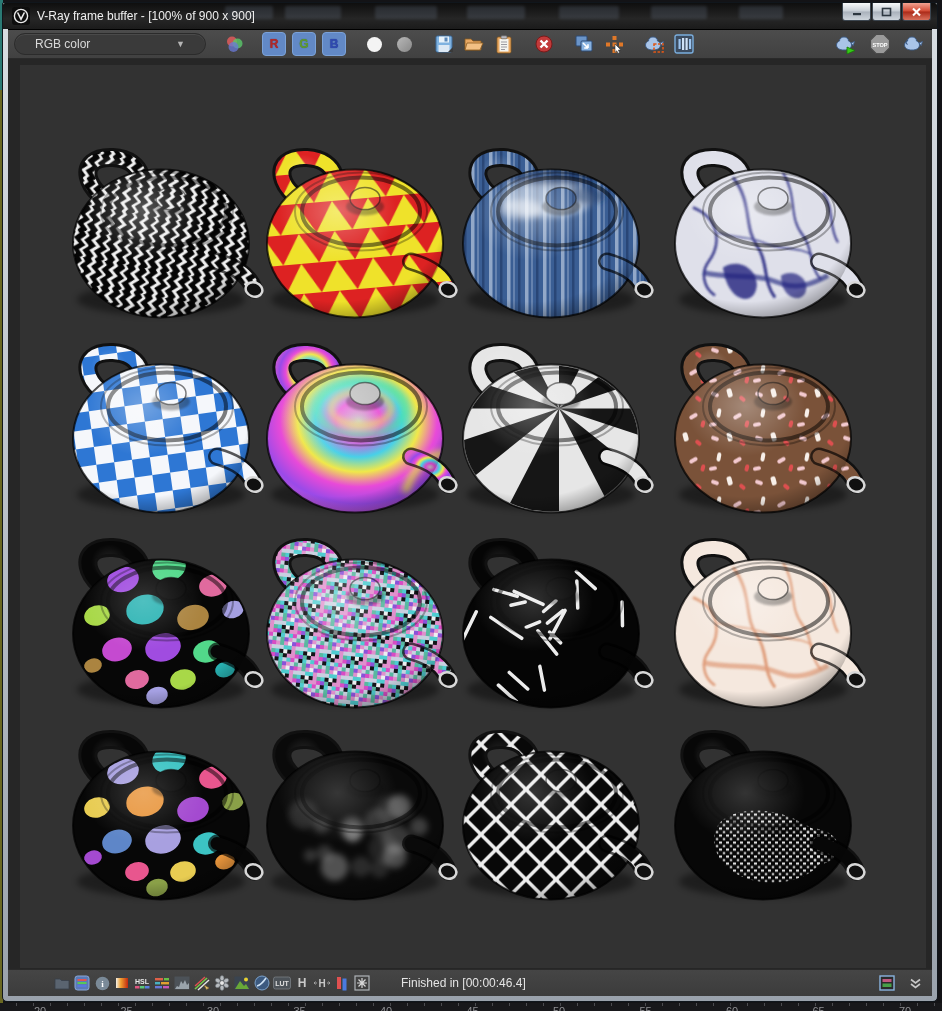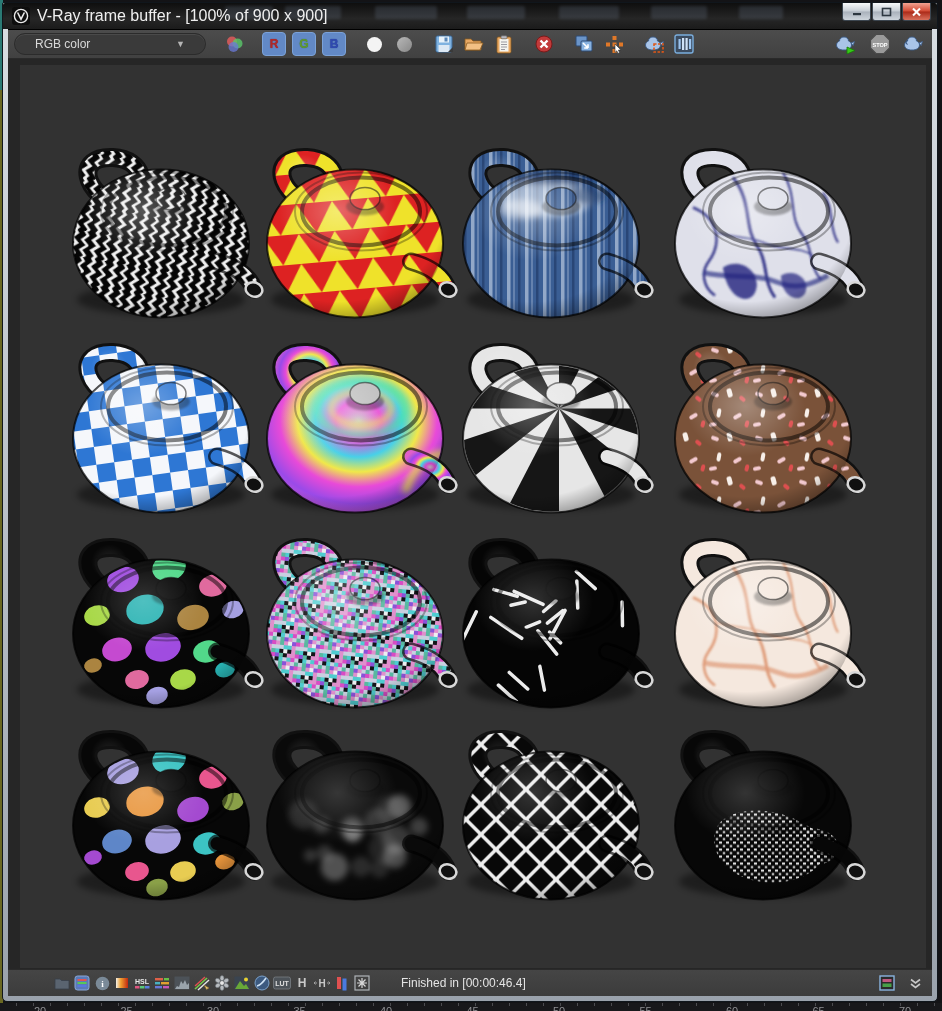--- a/index.html
+++ b/index.html
@@ -22,21 +22,21 @@
     display:flex;flex-direction:column;
   }
   .titlebar{
     height:26px;margin:0 -5px;position:relative;
     background:linear-gradient(180deg,#0e0e0e,#262626 60%,#1b1b1b);
     border-radius:2px 2px 0 0;
     display:flex;align-items:center;gap:7px;padding-left:9px;
   }
   .ghost{position:absolute;top:3px;height:13px;border-radius:2px;
     background:#9fb4d4;opacity:.15;filter:blur(1.5px);}
-  .title-text{color:#efefef;font-size:16px;position:relative;z-index:2;}
+  .title-text{color:#efefef;font-size:12px;position:relative;z-index:2;}
   .winbtns{position:absolute;right:6px;top:0;display:flex;gap:1px;z-index:3;}
   .winbtn{width:29px;height:18px;border:1px solid #3c4650;border-top:none;
     border-radius:0 0 3px 3px;box-sizing:border-box;
     background:linear-gradient(180deg,#f8fafb,#c6cdd4 48%,#a9b1bb 52%,#ced5dc);
     display:flex;align-items:center;justify-content:center;}
   .winbtn.close{background:linear-gradient(180deg,#f2a392,#d24a34 48%,#ab2a18 52%,#d9705c);}
   .toolbar{
     height:28px;background:linear-gradient(180deg,#4c4c4c,#414141);
     border-top:1px solid #000;border-bottom:1px solid #2a2a2a;
     display:flex;align-items:center;padding:0 6px;gap:6px;flex:0 0 auto;

